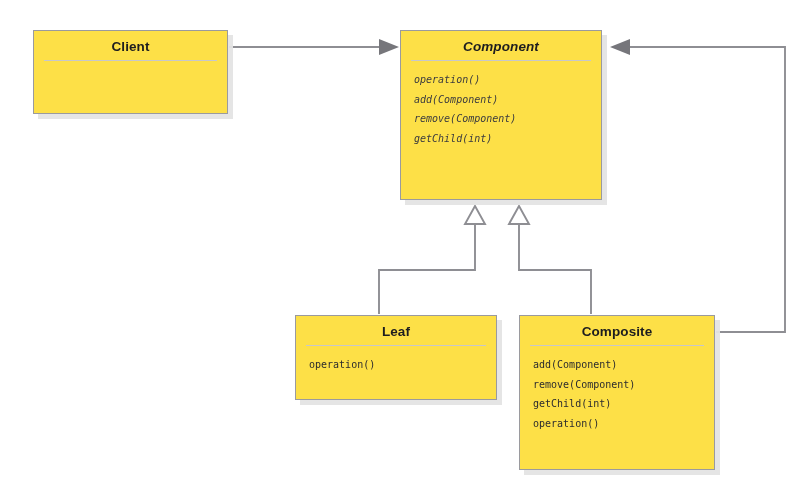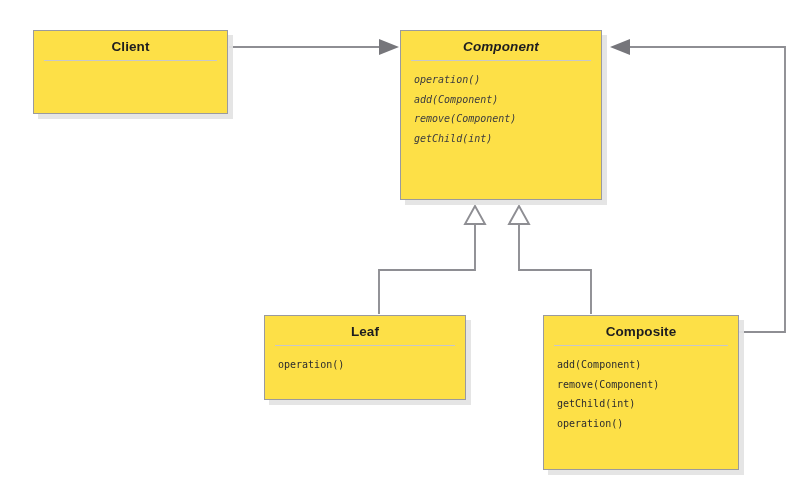--- a/index.html
+++ b/index.html
@@ -71,22 +71,22 @@
     color: #3a3a3f;
   }
   .uml-members.empty {
     padding: 0;
     height: 0;
   }
 
   
   #class-client    { left: 33px;  top: 30px;  width: 195px; height: 84px; }
   #class-component { left: 400px; top: 30px;  width: 202px; height: 170px; }
-  #class-leaf      { left: 264px; top: 315px; width: 202px; height: 85px; }
-  #class-composite { left: 519px; top: 315px; width: 196px; height: 155px; margin-left: 24px; }
+  #class-leaf      { left: 295px; top: 315px; width: 202px; height: 85px; }
+  #class-composite { left: 519px; top: 315px; width: 196px; height: 155px; }
 
   .conn-line {
     stroke: #8e8e93;
     stroke-width: 1.9;
     fill: none;
   }
   .arrow-solid {
     fill: #76767b;
     stroke: none;
   }

